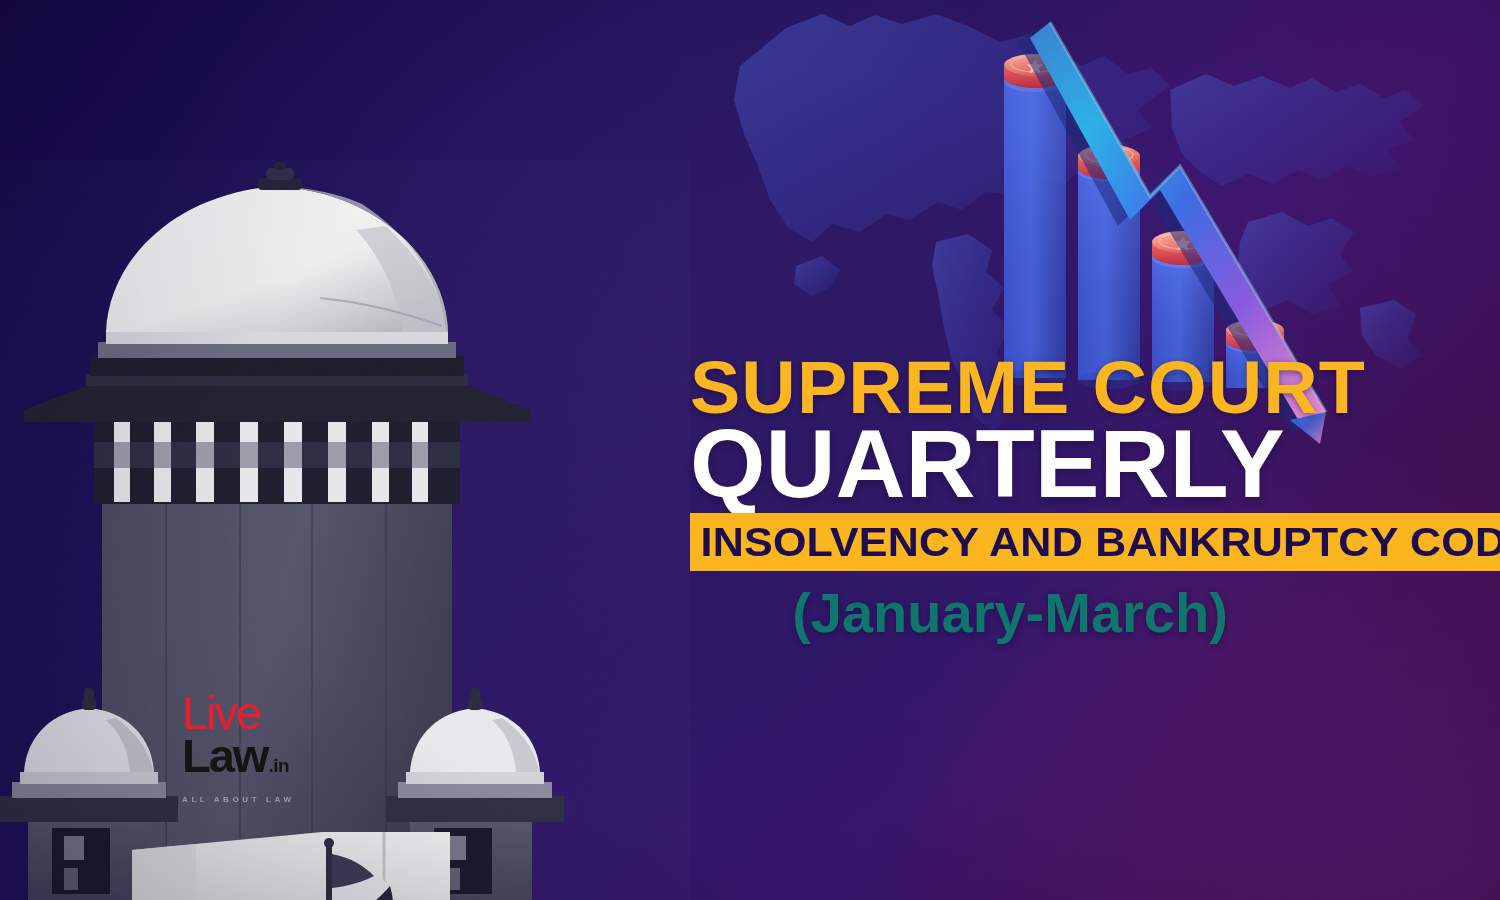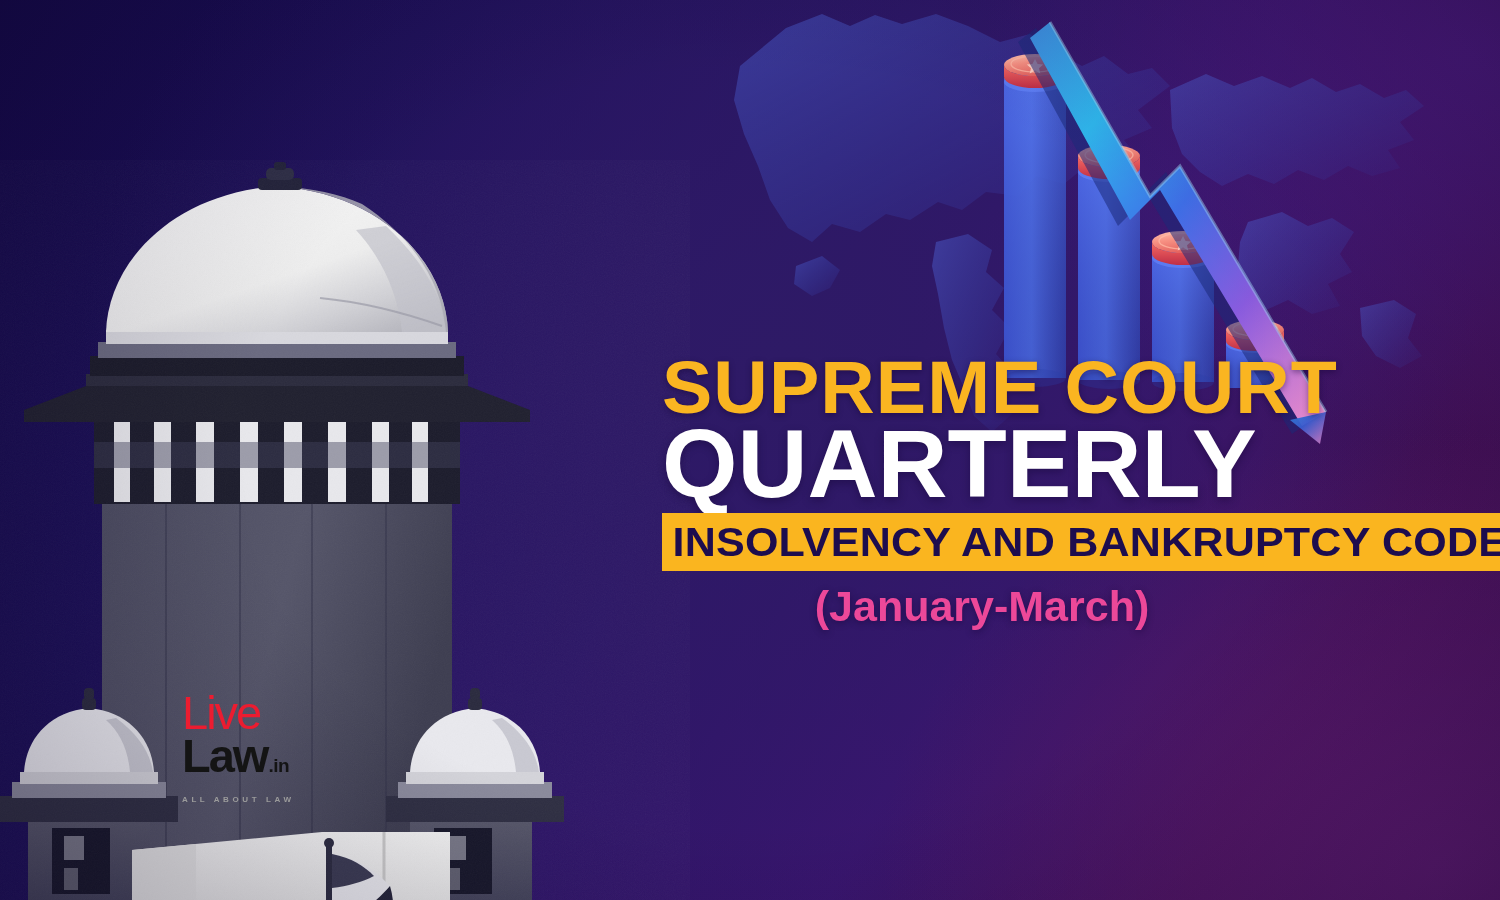--- a/index.html
+++ b/index.html
@@ -64,21 +64,21 @@
     display:flex;align-items:baseline;
   }
   .logo-in{font-size:19px;font-weight:bold;color:#141414;letter-spacing:-.5px;margin-left:1px;}
   .logo-tag{
     font-size:8px;letter-spacing:3.6px;color:#9b9b9b;font-weight:bold;
     margin-top:18px;white-space:nowrap;
   }
 
   
   .textblock{
-    position:absolute;left:662px;top:352px;width:800px;z-index:20;
+    position:absolute;left:690px;top:352px;width:800px;z-index:20;
   }
   .t-supreme{
     font-family:"Liberation Sans Narrow","Liberation Sans", sans-serif;
     font-weight:bold;
     font-size:74px;line-height:.96;
     color:#fab521;
     letter-spacing:1px;
     transform:scaleX(1.02);transform-origin:left center;
     text-shadow:0 2px 6px rgba(20,5,50,.45);
     white-space:nowrap;
@@ -103,22 +103,22 @@
     font-size:41px;line-height:1;
     letter-spacing:.2px;
     padding:9px 10px 8px 10px;
     margin-top:4px;
     transform:scaleX(1.05);transform-origin:left center;
     white-space:nowrap;
   }
   .t-months{
     font-family:"Liberation Sans", sans-serif;
     font-weight:bold;
-    font-size:43px;line-height:1;
-    color:#ec4899;
+    font-size:56px;line-height:1;
+    color:#0f766e;
     text-align:center;
     width:620px;
     margin-top:14px;
     margin-left:10px;
     text-shadow:0 2px 7px rgba(20,5,50,.45);
     white-space:nowrap;
   }
 </style>
 </head>
 <body>

